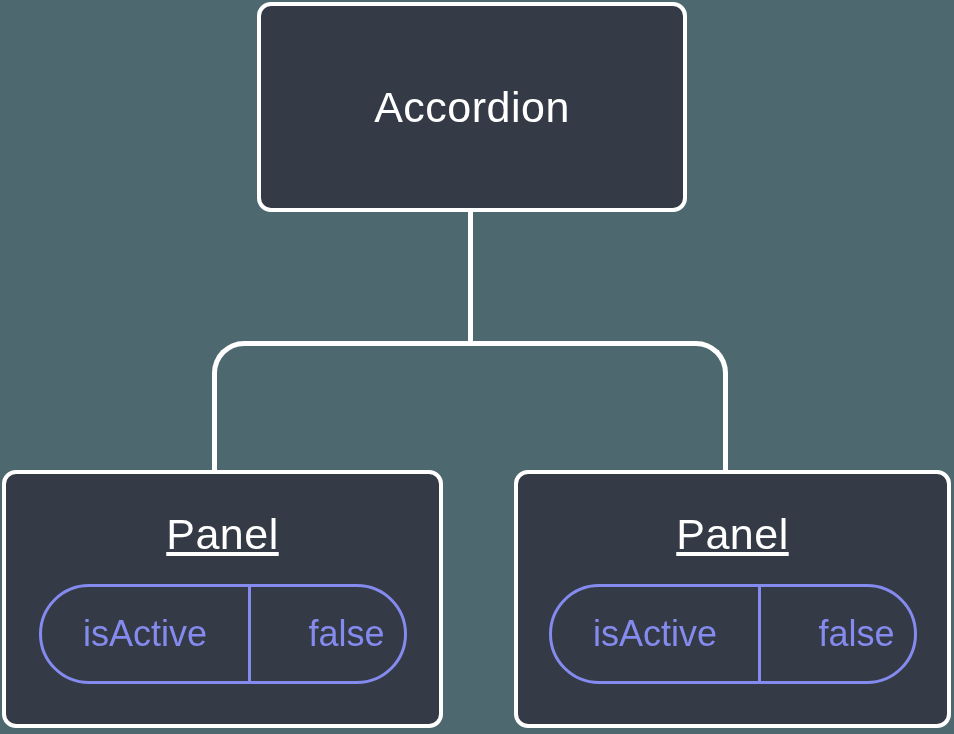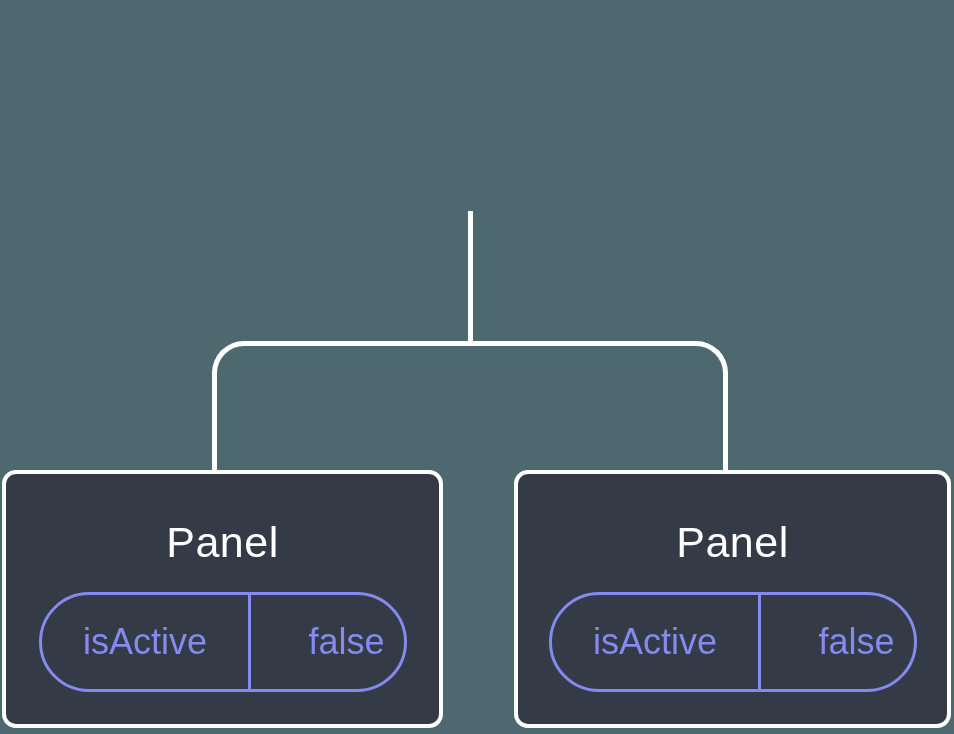--- a/index.html
+++ b/index.html
@@ -62,22 +62,23 @@
     border-radius: 32px 32px 0 0;
   }
   .panel {
     display: flex;
     flex-direction: column;
     align-items: center;
   }
   #panel-left  { left: 2px;   top: 470px; width: 441px; height: 258px; }
   #panel-right { left: 514px; top: 470px; width: 437px; height: 258px; }
   .panel .node-title {
-    margin-top: 40px;
+    margin-top: 32px;
     line-height: 56px;
+    text-decoration: underline;
   }
   .state-pill {
     margin-top: 22px;
     width: 368px;
     height: 100px;
     border: 3px solid var(--state-accent);
     border-radius: 999px;
     display: flex;
     overflow: hidden;
     color: var(--state-accent);
@@ -96,20 +97,23 @@
   .pill-cell.state-value {
     width: 42%;
     padding-left: 38px;
   }
 </style>
 </head>
 <body>
 
 <div id="stage">
 
+  <div class="node" id="root-node">
+    <span class="node-title">Accordion</span>
+  </div>
 
   <div class="connector-vline"></div>
 
   <div class="connector-bracket"></div>
 
   <div class="node panel" id="panel-left">
     <span class="node-title">Panel</span>
     <div class="state-pill">
       <div class="pill-cell state-name">isActive</div>
       <div class="pill-cell state-value">false</div>

